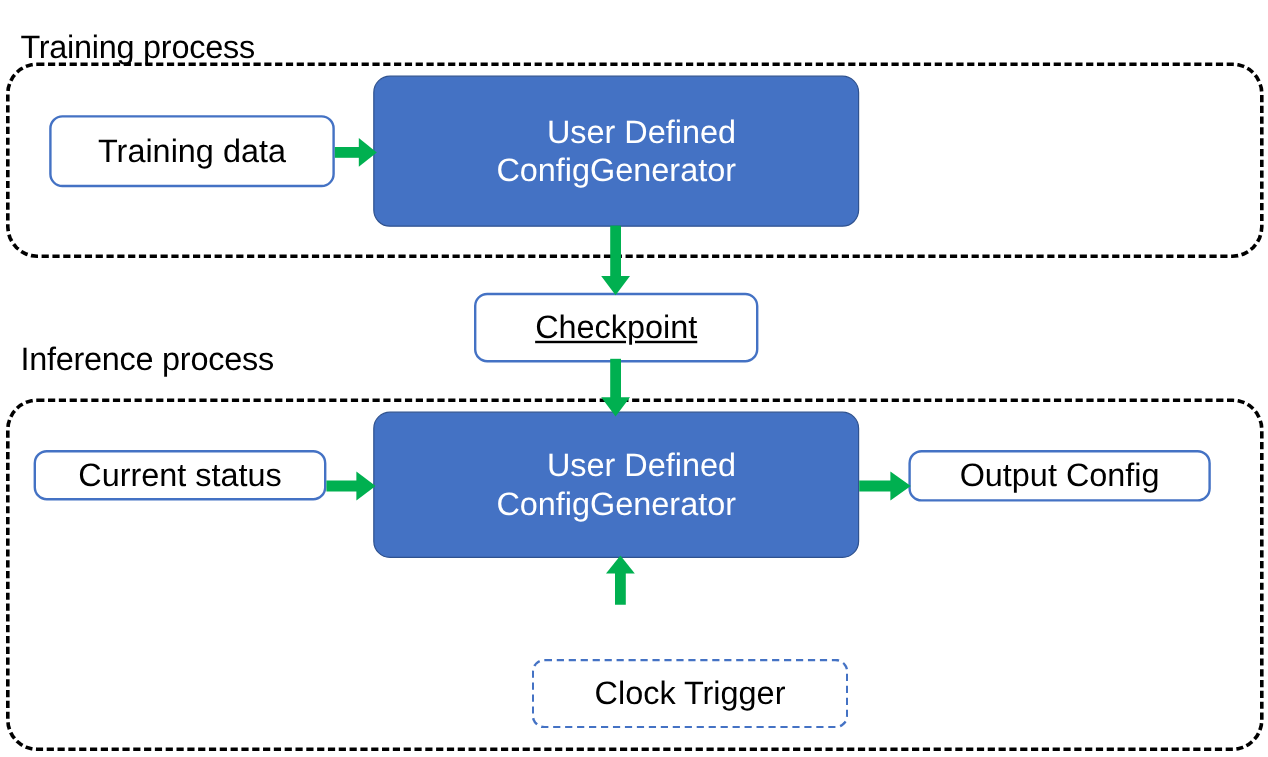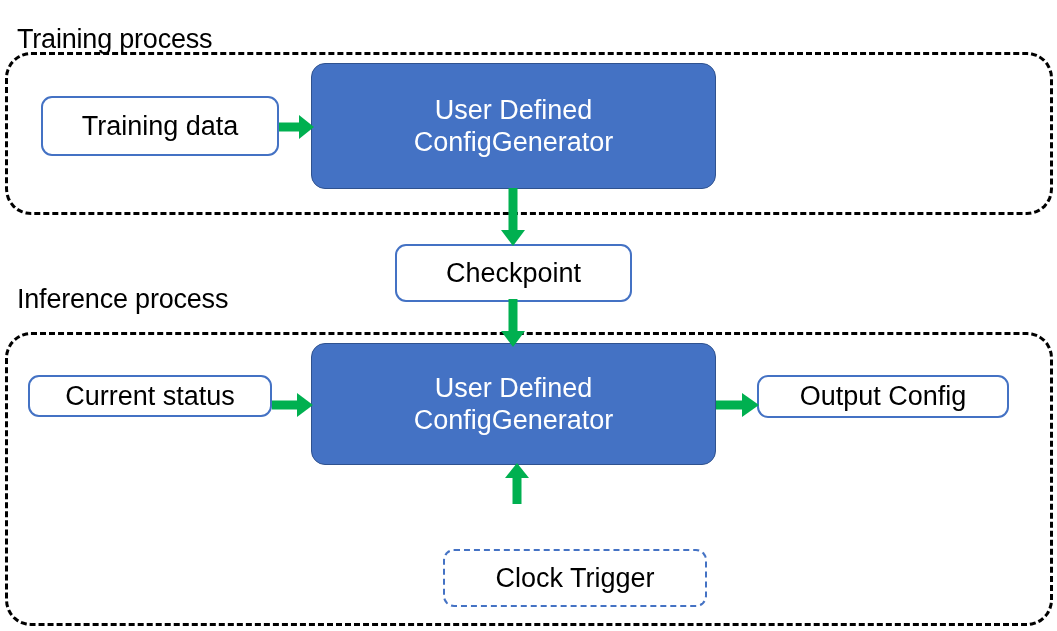--- a/index.html
+++ b/index.html
@@ -77,28 +77,28 @@
     border: 2px dashed #4472C4;
     border-radius: 11px;
     color: #000000;
     font-size: 27px;
     line-height: 1.12;
   }
 
   
   #node-training-data   { left: 41px;  top: 96px;  width: 238px; height: 60px; }
   #node-train-generator { left: 311px; top: 63px;  width: 405px; height: 126px; }
-  #node-checkpoint      { left: 395px; top: 244px; width: 237px; height: 58px; }
+  #node-checkpoint      { left: 395px; top: 244px; width: 237px; height: 58px; text-decoration: underline; }
   #node-current-status  { left: 28px;  top: 375px; width: 244px; height: 42px; }
   #node-infer-generator { left: 311px; top: 343px; width: 405px; height: 122px; }
   #node-output-config   { left: 757px; top: 375px; width: 252px; height: 43px; }
   #node-log-trigger     { left: 357px; top: 496px; width: 256px; height: 57px; z-index: 4; }
   #node-clock-trigger   { left: 443px; top: 549px; width: 264px; height: 58px; z-index: 5; }
 
-  .node-primary .label-line { display: block; }
+  .node-primary .label-line { display: block; text-align: right; }
   .label-stack { display: flex; flex-direction: column; }
 
   
   .arrow {
     position: absolute;
     z-index: 3;
   }
   .arrow svg { display: block; overflow: visible; }
 </style>
 </head>

